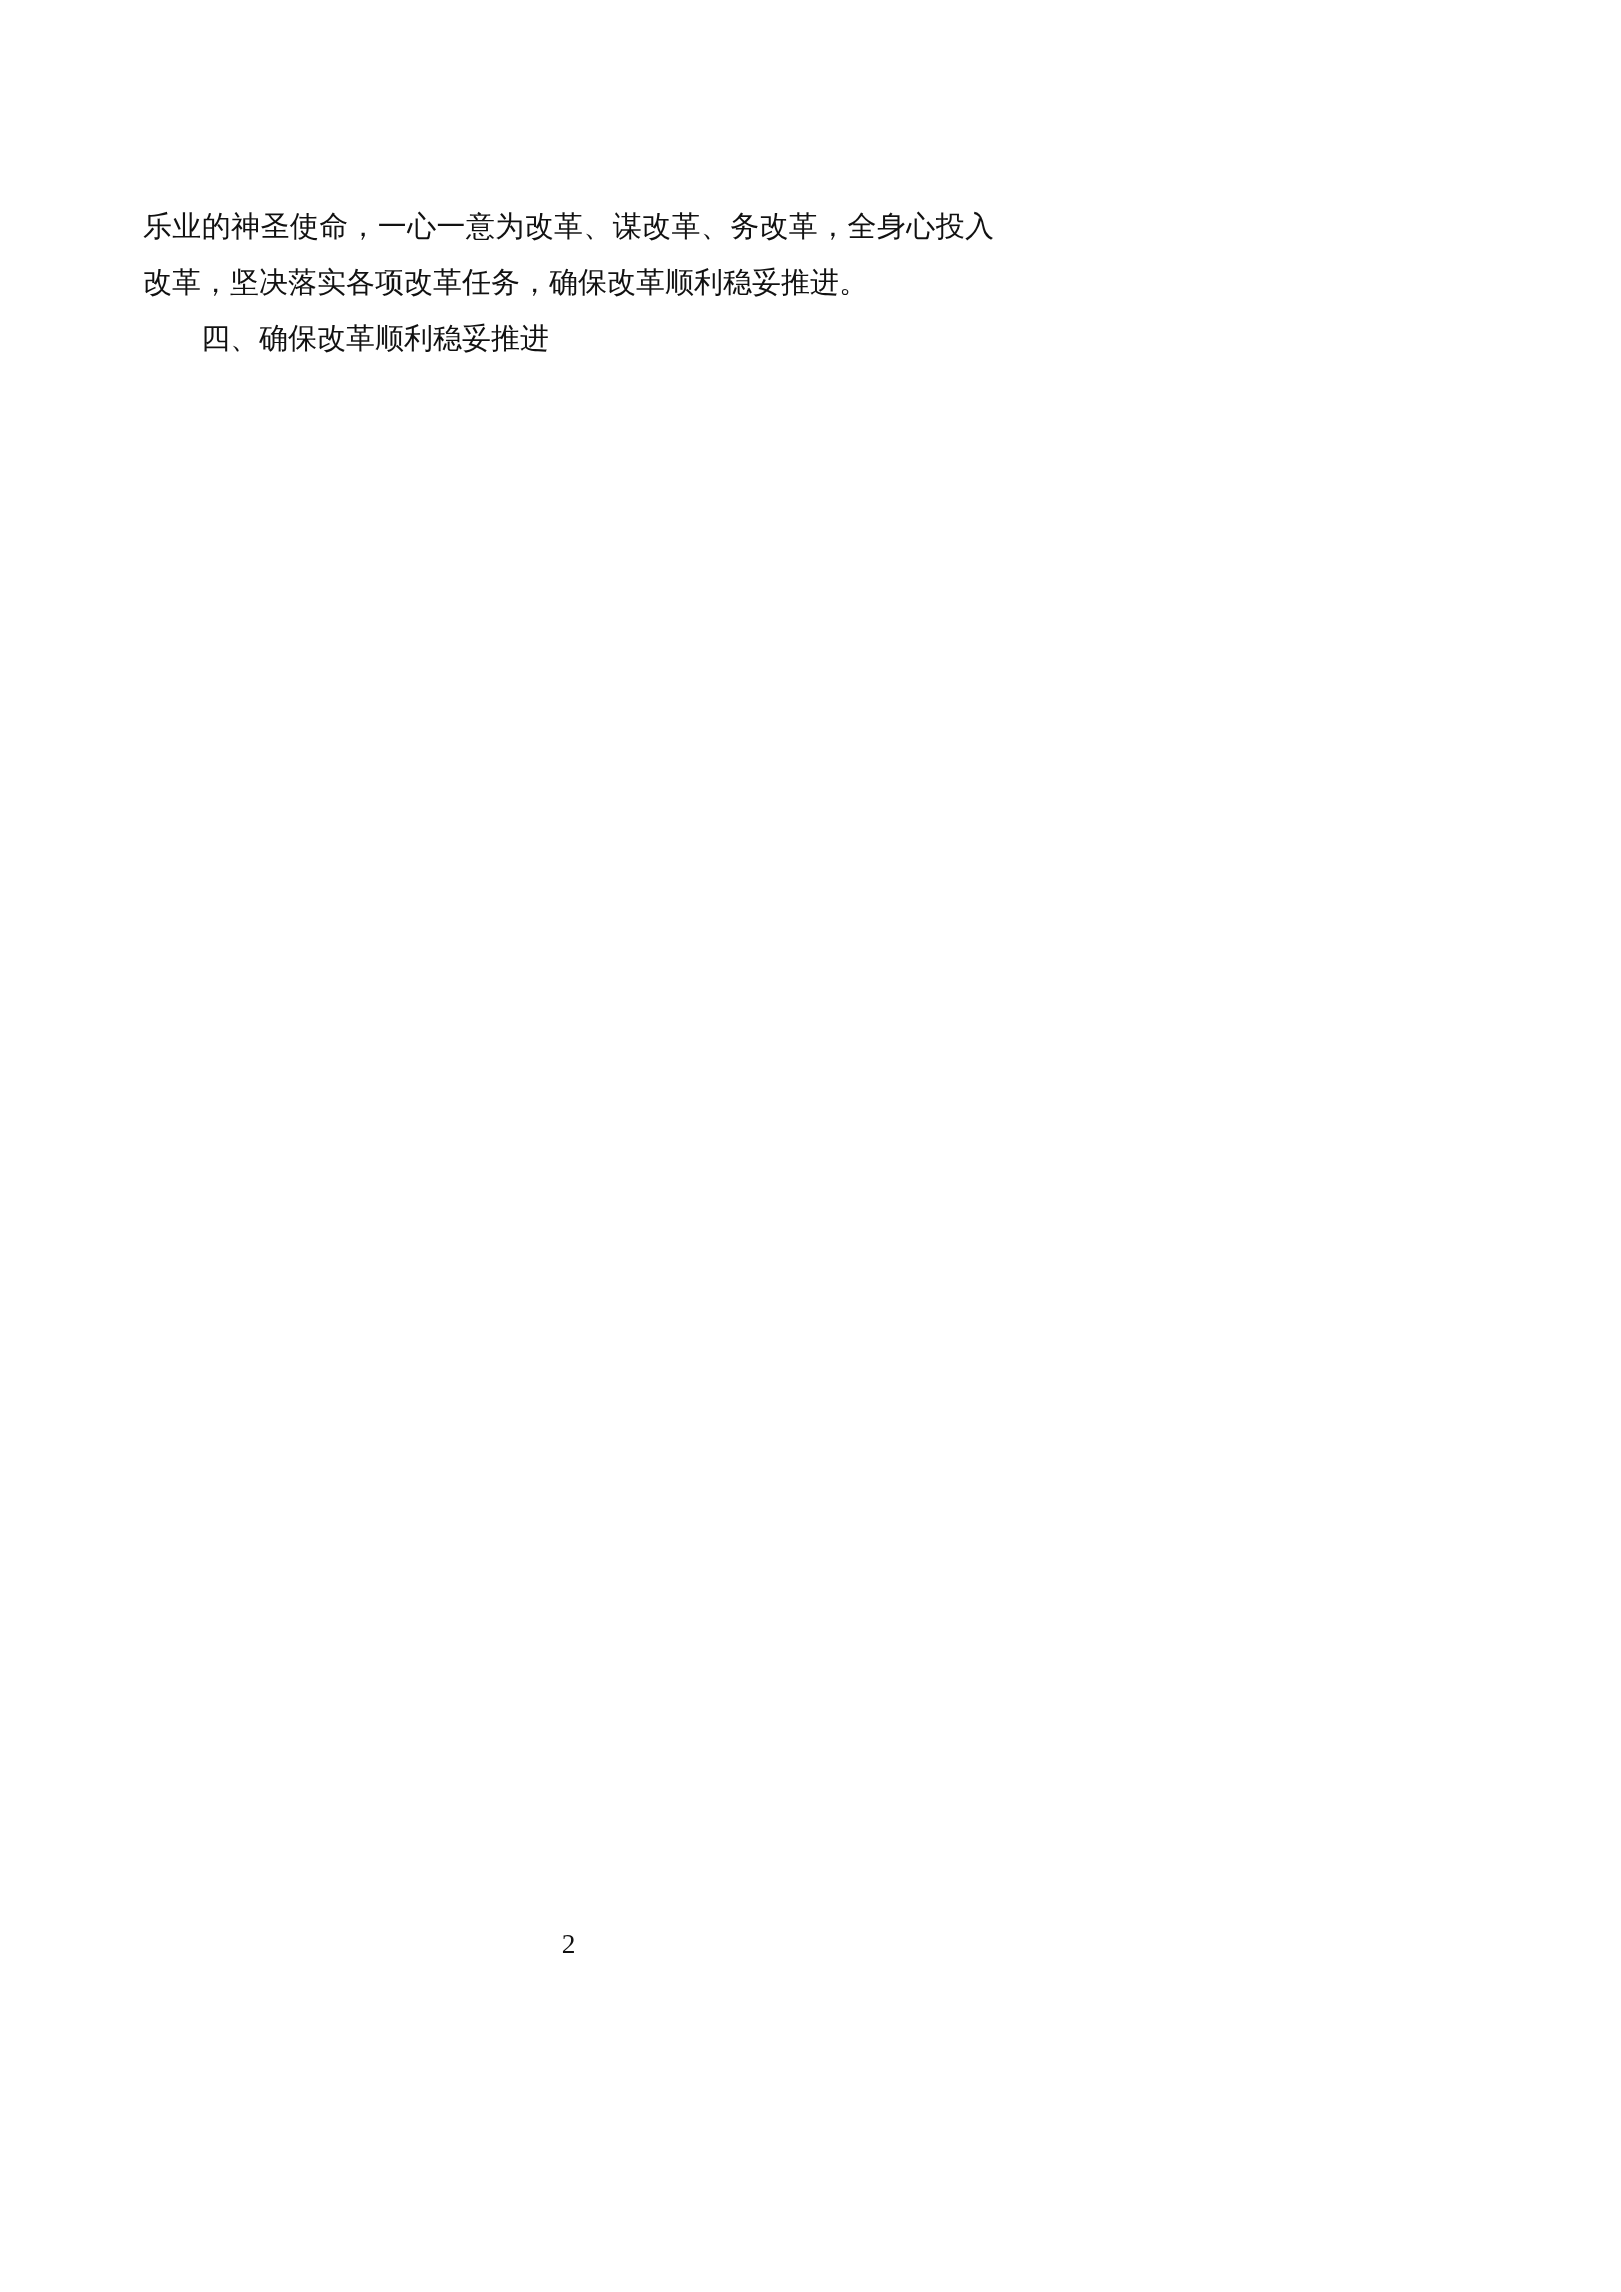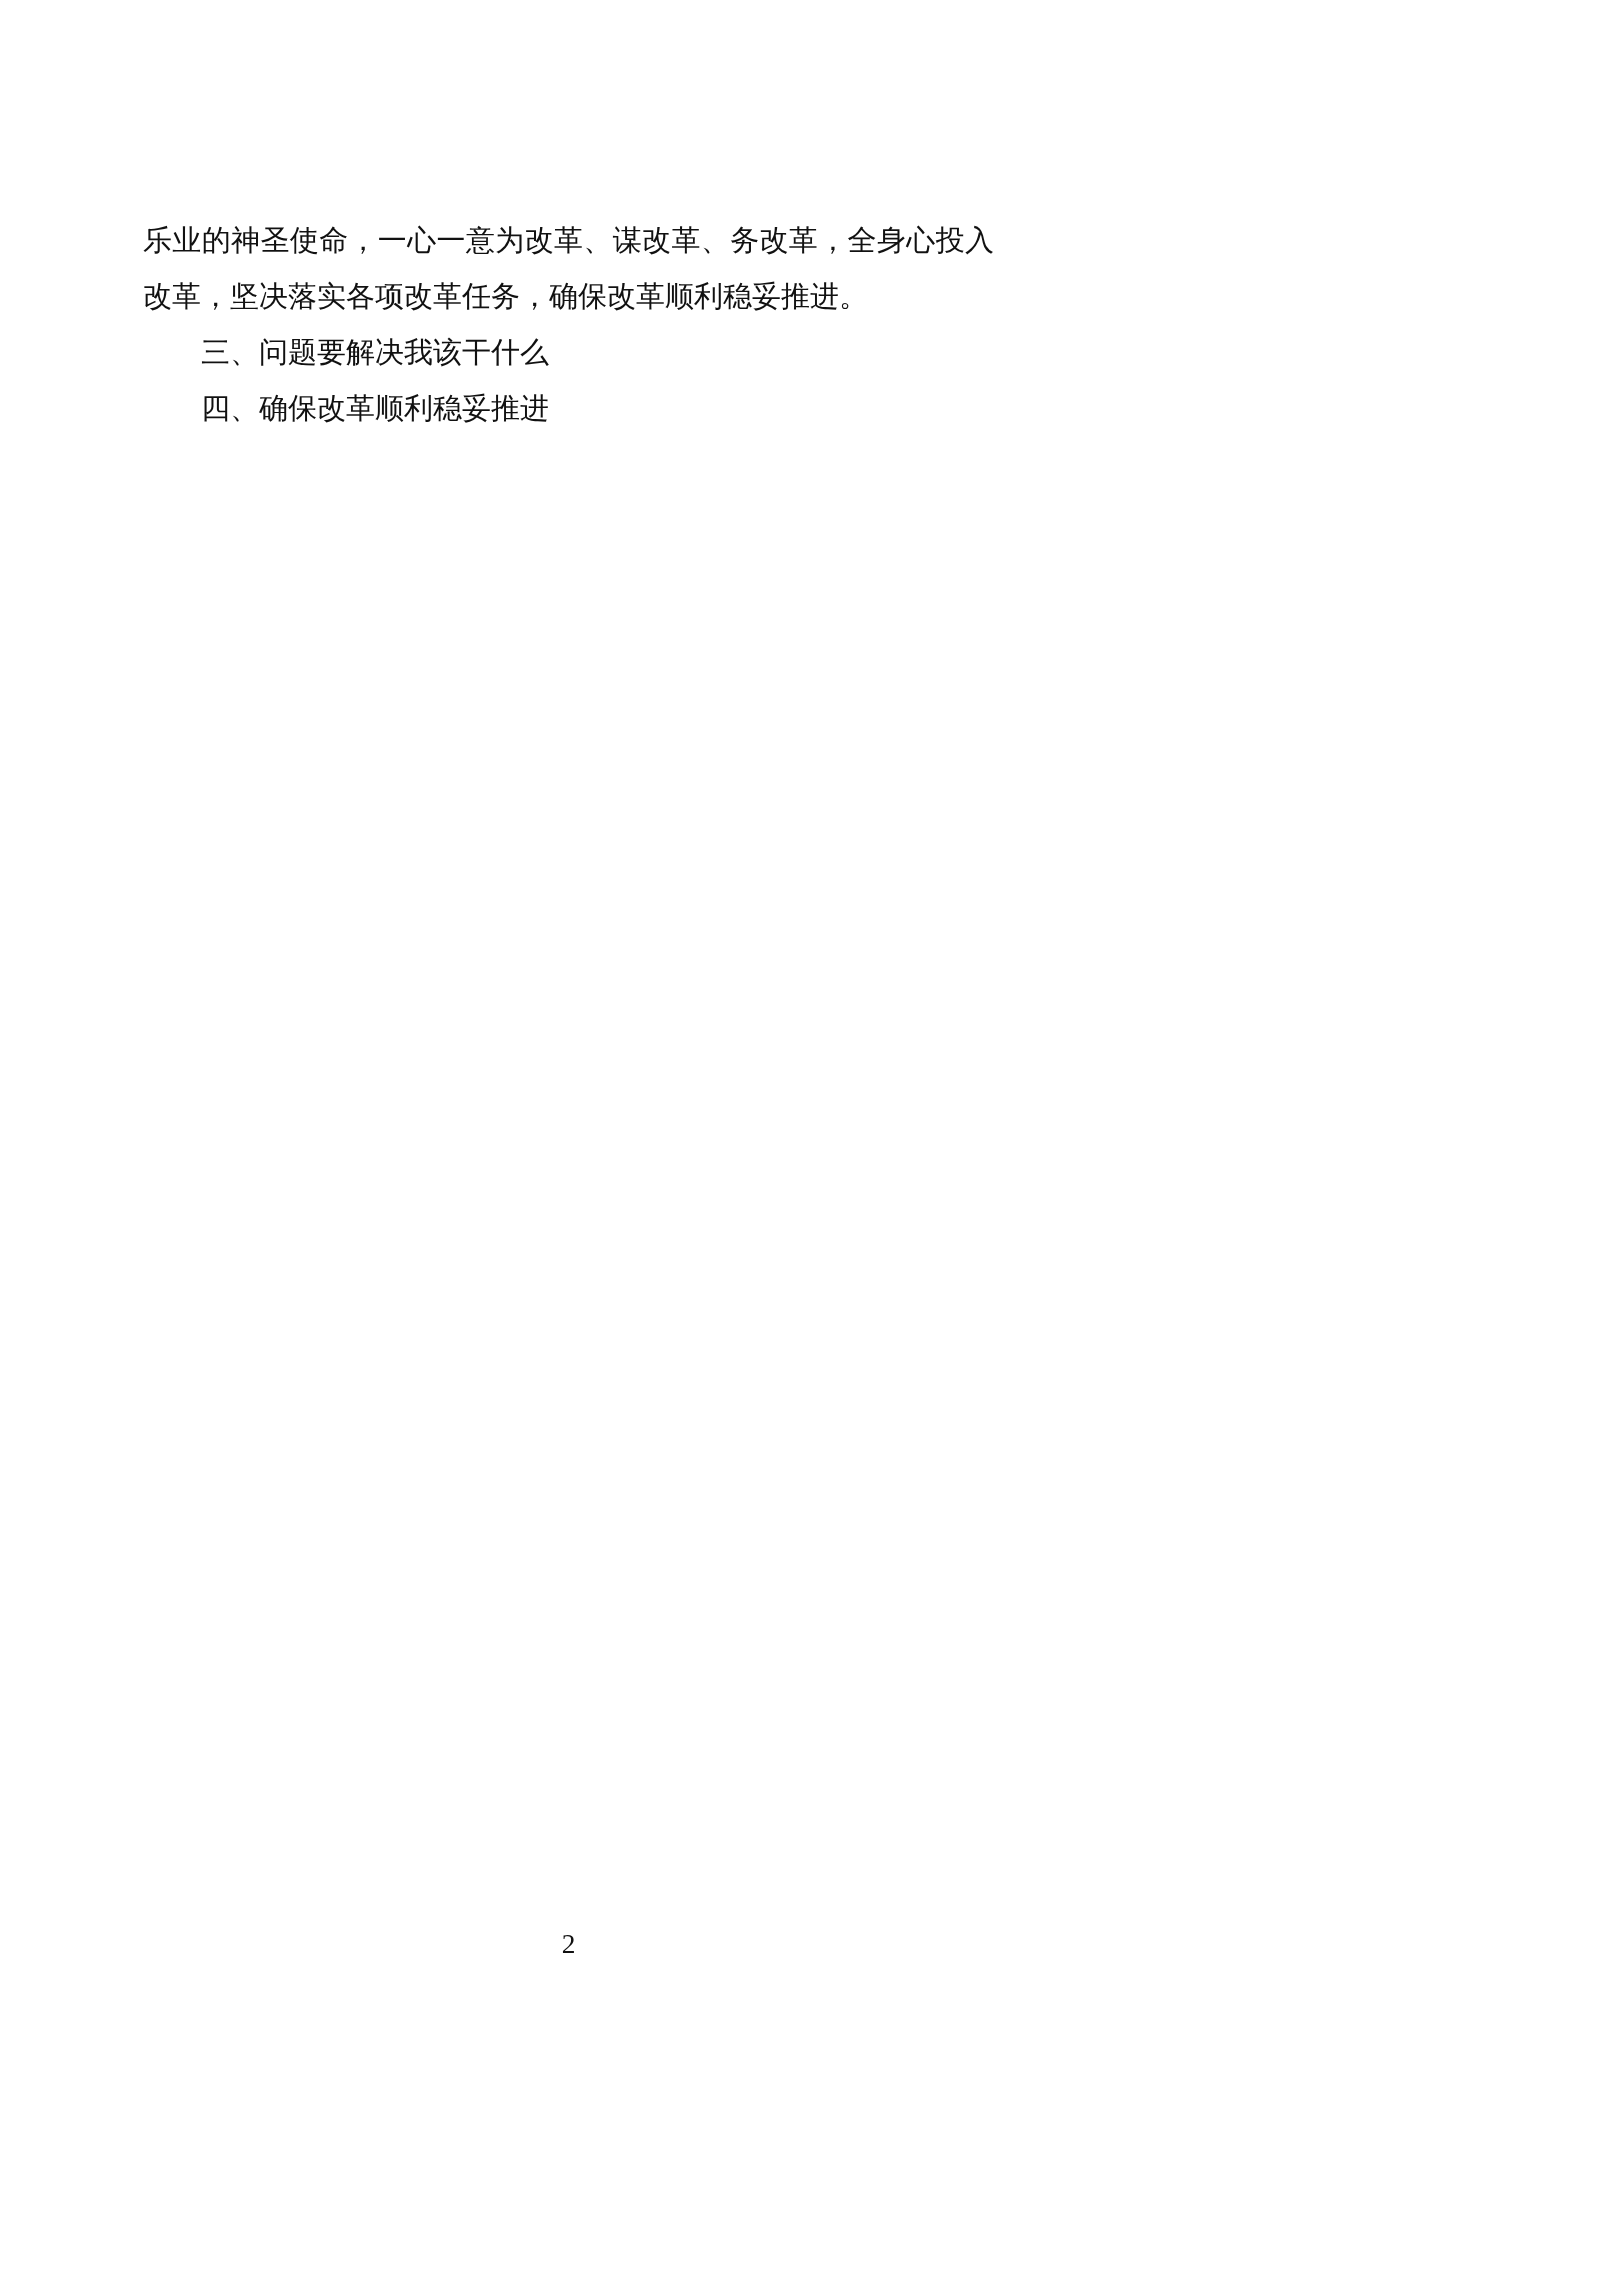--- a/index.html
+++ b/index.html
@@ -11,21 +11,21 @@
       width: 1621px;
       height: 2293px;
       background: #ffffff;
       color: #111111;
       font-family: "Liberation Sans", "DejaVu Sans", sans-serif;
       overflow: hidden;
     }
     .text-block {
       position: absolute;
       left: 143px;
-      top: 212px;
+      top: 198px;
       width: 851px;
     }
     .para {
       margin: 0;
       font-size: 29px;
       line-height: 56px;
       text-align: justify;
       text-justify: inter-ideograph;
       word-break: break-all;
     }
@@ -49,21 +49,20 @@
       font-family: "Liberation Serif", "DejaVu Serif", serif;
       color: #111111;
     }
   </style>
 </head>
 <body>
 
 <div class="text-block">
   <p class="para">乐业的神圣使命，一心一意为改革、谋改革、务改革，全身心投入改革，坚决落实各项改革任务，确保改革顺利稳妥推进。</p>
 
-  <p class="heading">三、问题要解决我该干什么</p>
 
 
   <p class="heading">四、确保改革顺利稳妥推进</p>
 
 </div>
 
 <div class="page-number">2</div>
 
 
 </body></html>

